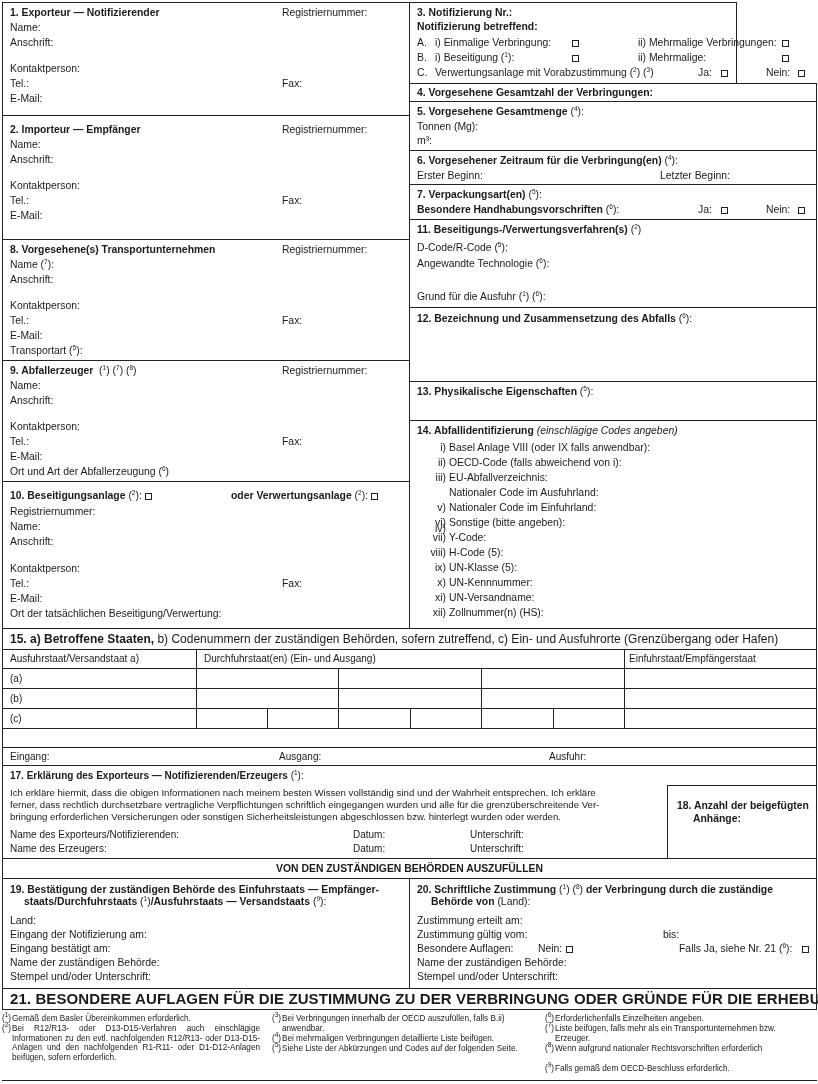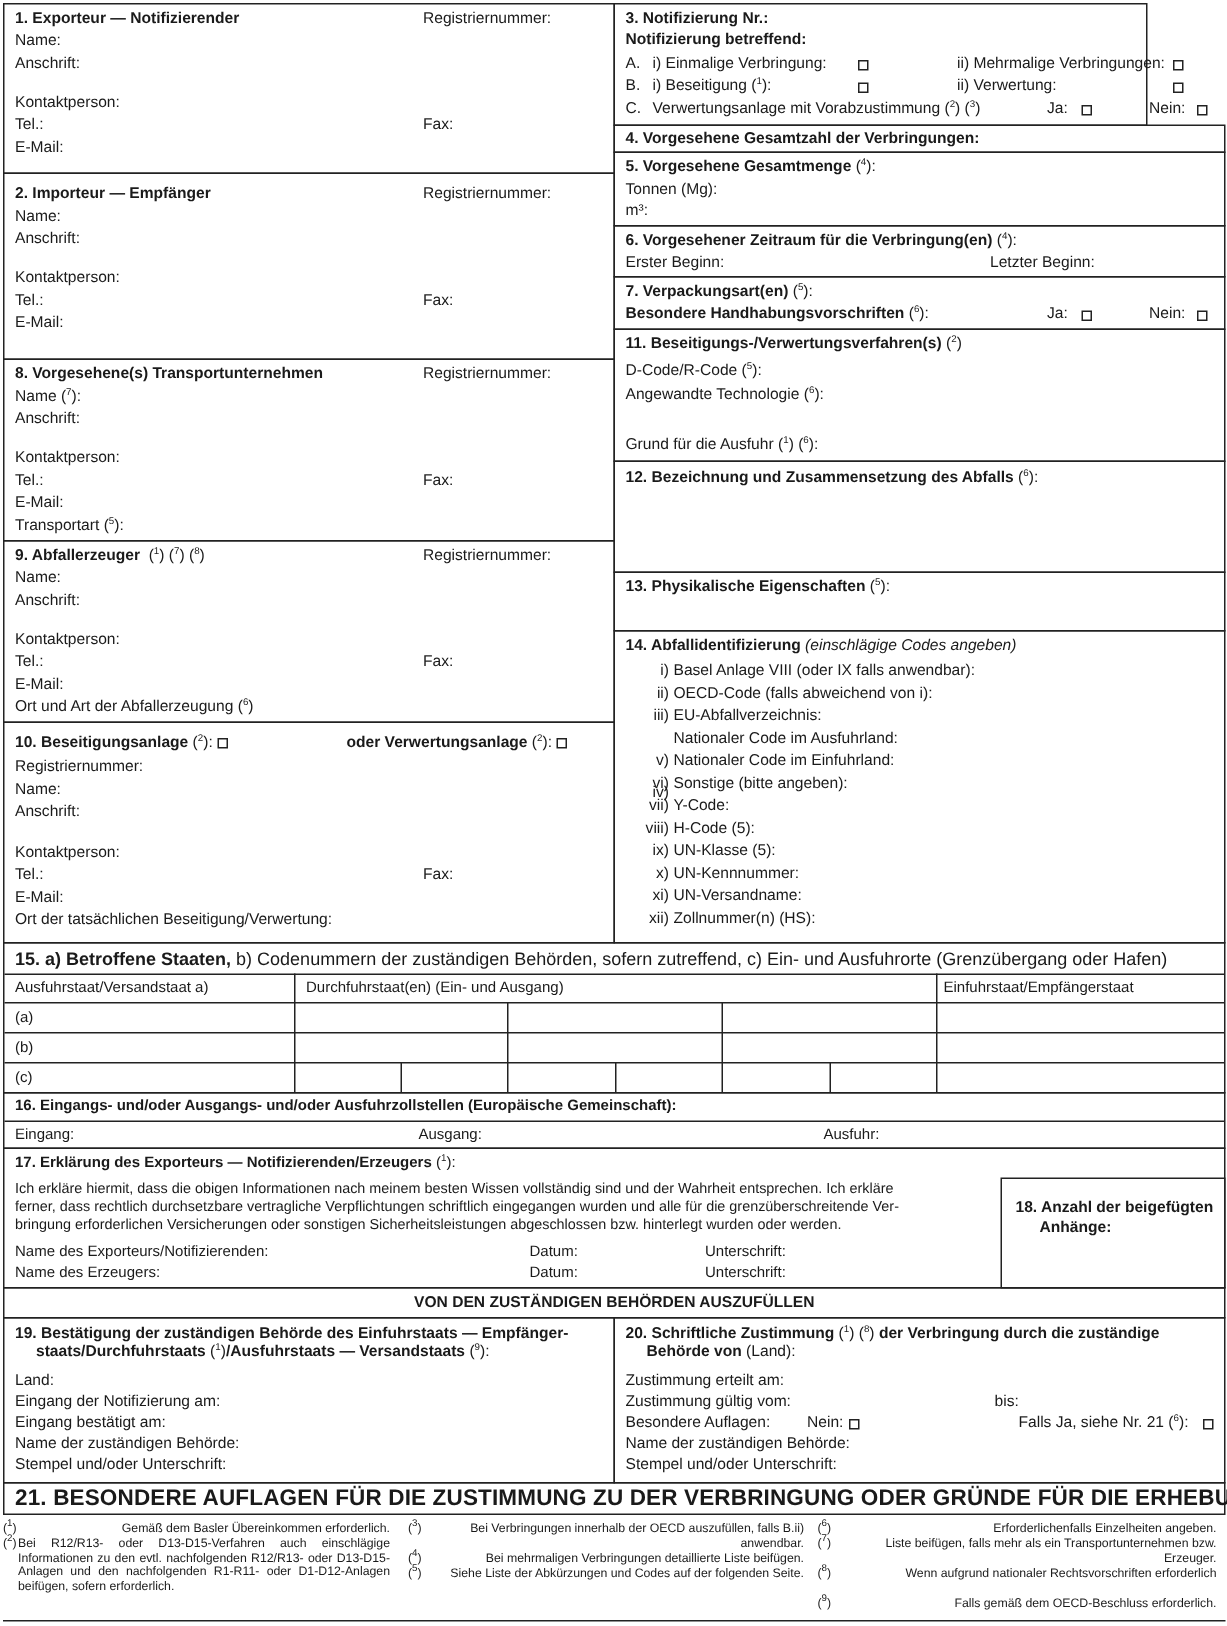--- a/index.html
+++ b/index.html
@@ -9,21 +9,21 @@
   .box { position:absolute; box-sizing:border-box; border:1.3px solid #222; }
   .t { position:absolute; white-space:nowrap; line-height:12px; }
   .b { font-weight:bold; }
   .i { font-style:italic; }
   .cb { display:inline-block; width:7px; height:7px; border:1px solid #222; vertical-align:-1px; margin-left:3px; box-sizing:border-box; }
   sup { font-size:6.5px; vertical-align:4px; line-height:0; }
   .hl { position:absolute; height:0; border-top:1.3px solid #222; }
   .vl { position:absolute; width:0; border-left:1.3px solid #222; }
   .fn { position:absolute; font-size:8.2px; line-height:9.6px; white-space:normal; }
   .fn .lbl { position:absolute; left:0; top:0; }
-  .fn .txt { display:block; padding-left:10px;text-align:right; }
+  .fn .txt { display:block; padding-left:10px; }
 </style>
 </head>
 <body>
 
 <div class="box" style="left:2px;top:2px;width:408px;height:114px;">
   <span class="t b" style="left:7px;top:4px;">1. Exporteur — Notifizierender</span>
   <span class="t" style="left:279px;top:4px;">Registriernummer:</span>
   <span class="t" style="left:7px;top:19px;">Name:</span>
   <span class="t" style="left:7px;top:34px;">Anschrift:</span>
   <span class="t" style="left:7px;top:60px;">Kontaktperson:</span>
@@ -73,32 +73,32 @@
   <span class="t" style="left:7px;top:24px;">Registriernummer:</span>
   <span class="t" style="left:7px;top:39px;">Name:</span>
   <span class="t" style="left:7px;top:54px;">Anschrift:</span>
   <span class="t" style="left:7px;top:81px;">Kontaktperson:</span>
   <span class="t" style="left:7px;top:96px;">Tel.:</span>
   <span class="t" style="left:279px;top:96px;">Fax:</span>
   <span class="t" style="left:7px;top:111px;">E-Mail:</span>
   <span class="t" style="left:7px;top:126px;">Ort der tatsächlichen Beseitigung/Verwertung:</span>
 </div>
 
-<div class="box" style="left:409px;top:2px;width:356px;height:82px;">
+<div class="box" style="left:409px;top:2px;width:328px;height:82px;">
   <span class="t b" style="left:7px;top:4px;">3. Notifizierung Nr.:</span>
   <span class="t b" style="left:7px;top:18px;">Notifizierung betreffend:</span>
   <span class="t" style="left:7px;top:34px;">A.</span>
   <span class="t" style="left:25px;top:34px;"><span>i) Einmalige Verbringung:</span></span>
   <span class="cb abs" style="left:159px;top:37px;"></span>
   <span class="t" style="left:228px;top:34px;">ii) Mehrmalige Verbringungen:</span>
   <span class="cb abs" style="left:369px;top:37px;"></span>
   <span class="t" style="left:7px;top:49px;">B.</span>
   <span class="t" style="left:25px;top:49px;">i) Beseitigung (<sup>1</sup>):</span>
   <span class="cb abs" style="left:159px;top:52px;"></span>
-  <span class="t" style="left:228px;top:49px;">ii) Verwertung:</span>
+  <span class="t" style="left:228px;top:49px;">ii) Mehrmalige:</span>
   <span class="cb abs" style="left:369px;top:52px;"></span>
   <span class="t" style="left:7px;top:64px;">C.</span>
   <span class="t" style="left:25px;top:64px;">Verwertungsanlage mit Vorabzustimmung (<sup>2</sup>) (<sup>3</sup>)</span>
   <span class="t" style="left:288px;top:64px;">Ja:</span>
   <span class="cb abs" style="left:308px;top:67px;"></span>
   <span class="t" style="left:356px;top:64px;">Nein:</span>
   <span class="cb abs" style="left:385px;top:67px;"></span>
 </div>
 
 <div class="box" style="left:409px;top:83px;width:408px;height:19px;">
@@ -220,21 +220,20 @@
   <span class="t" style="left:7px;top:84px;font-size:10px;">(c)</span>
 
   <div class="abs" style="left:28px;top:40px;width:164px;height:18px;"></div>
   <div class="abs" style="left:195px;top:40px;width:139px;height:18px;"></div>
   <div class="abs" style="left:337px;top:40px;width:140px;height:18px;"></div>
   <div class="abs" style="left:480px;top:40px;width:140px;height:18px;"></div>
   <div class="abs" style="left:623px;top:40px;width:188px;height:18px;"></div>
 </div>
 
 <div class="box" style="left:2px;top:728px;width:815px;height:38px;">
-  <span class="t b" style="left:7px;top:3px;font-size:10px;">16. Eingangs- und/oder Ausgangs- und/oder Ausfuhrzollstellen (Europäische Gemeinschaft):</span>
   <div class="hl" style="left:0;top:18px;width:813px;"></div>
   <span class="t" style="left:7px;top:22px;font-size:10px;">Eingang:</span>
   <span class="t" style="left:276px;top:22px;font-size:10px;">Ausgang:</span>
   <span class="t" style="left:546px;top:22px;font-size:10px;">Ausfuhr:</span>
 </div>
 
 <div class="box" style="left:2px;top:765px;width:815px;height:94px;">
   <span class="t" style="left:7px;top:4px;font-size:10px;"><span class="b">17. Erklärung des Exporteurs — Notifizierenden/Erzeugers</span> (<sup>1</sup>):</span>
   <span class="t" style="left:7px;top:21px;font-size:9.6px;">Ich erkläre hiermit, dass die obigen Informationen nach meinem besten Wissen vollständig sind und der Wahrheit entsprechen. Ich erkläre</span>
   <span class="t" style="left:7px;top:33px;font-size:9.6px;">ferner, dass rechtlich durchsetzbare vertragliche Verpflichtungen schriftlich eingegangen wurden und alle für die grenzüberschreitende Ver-</span>

